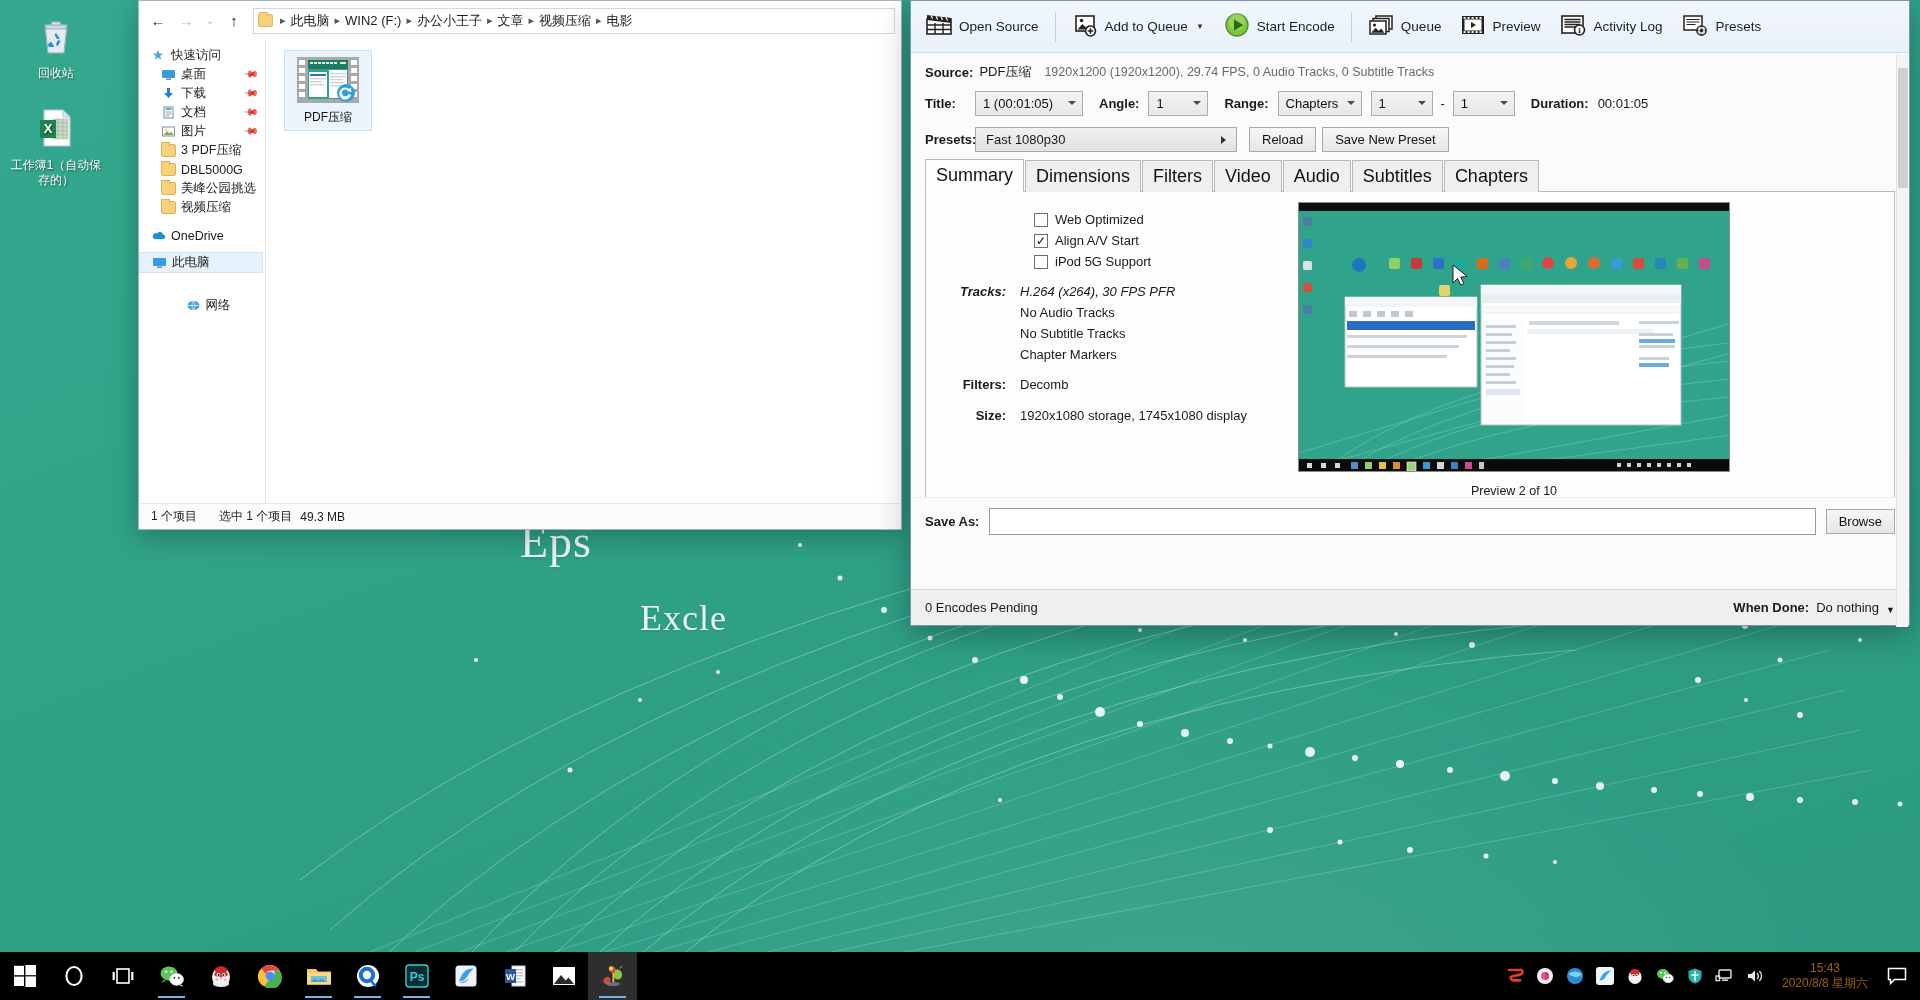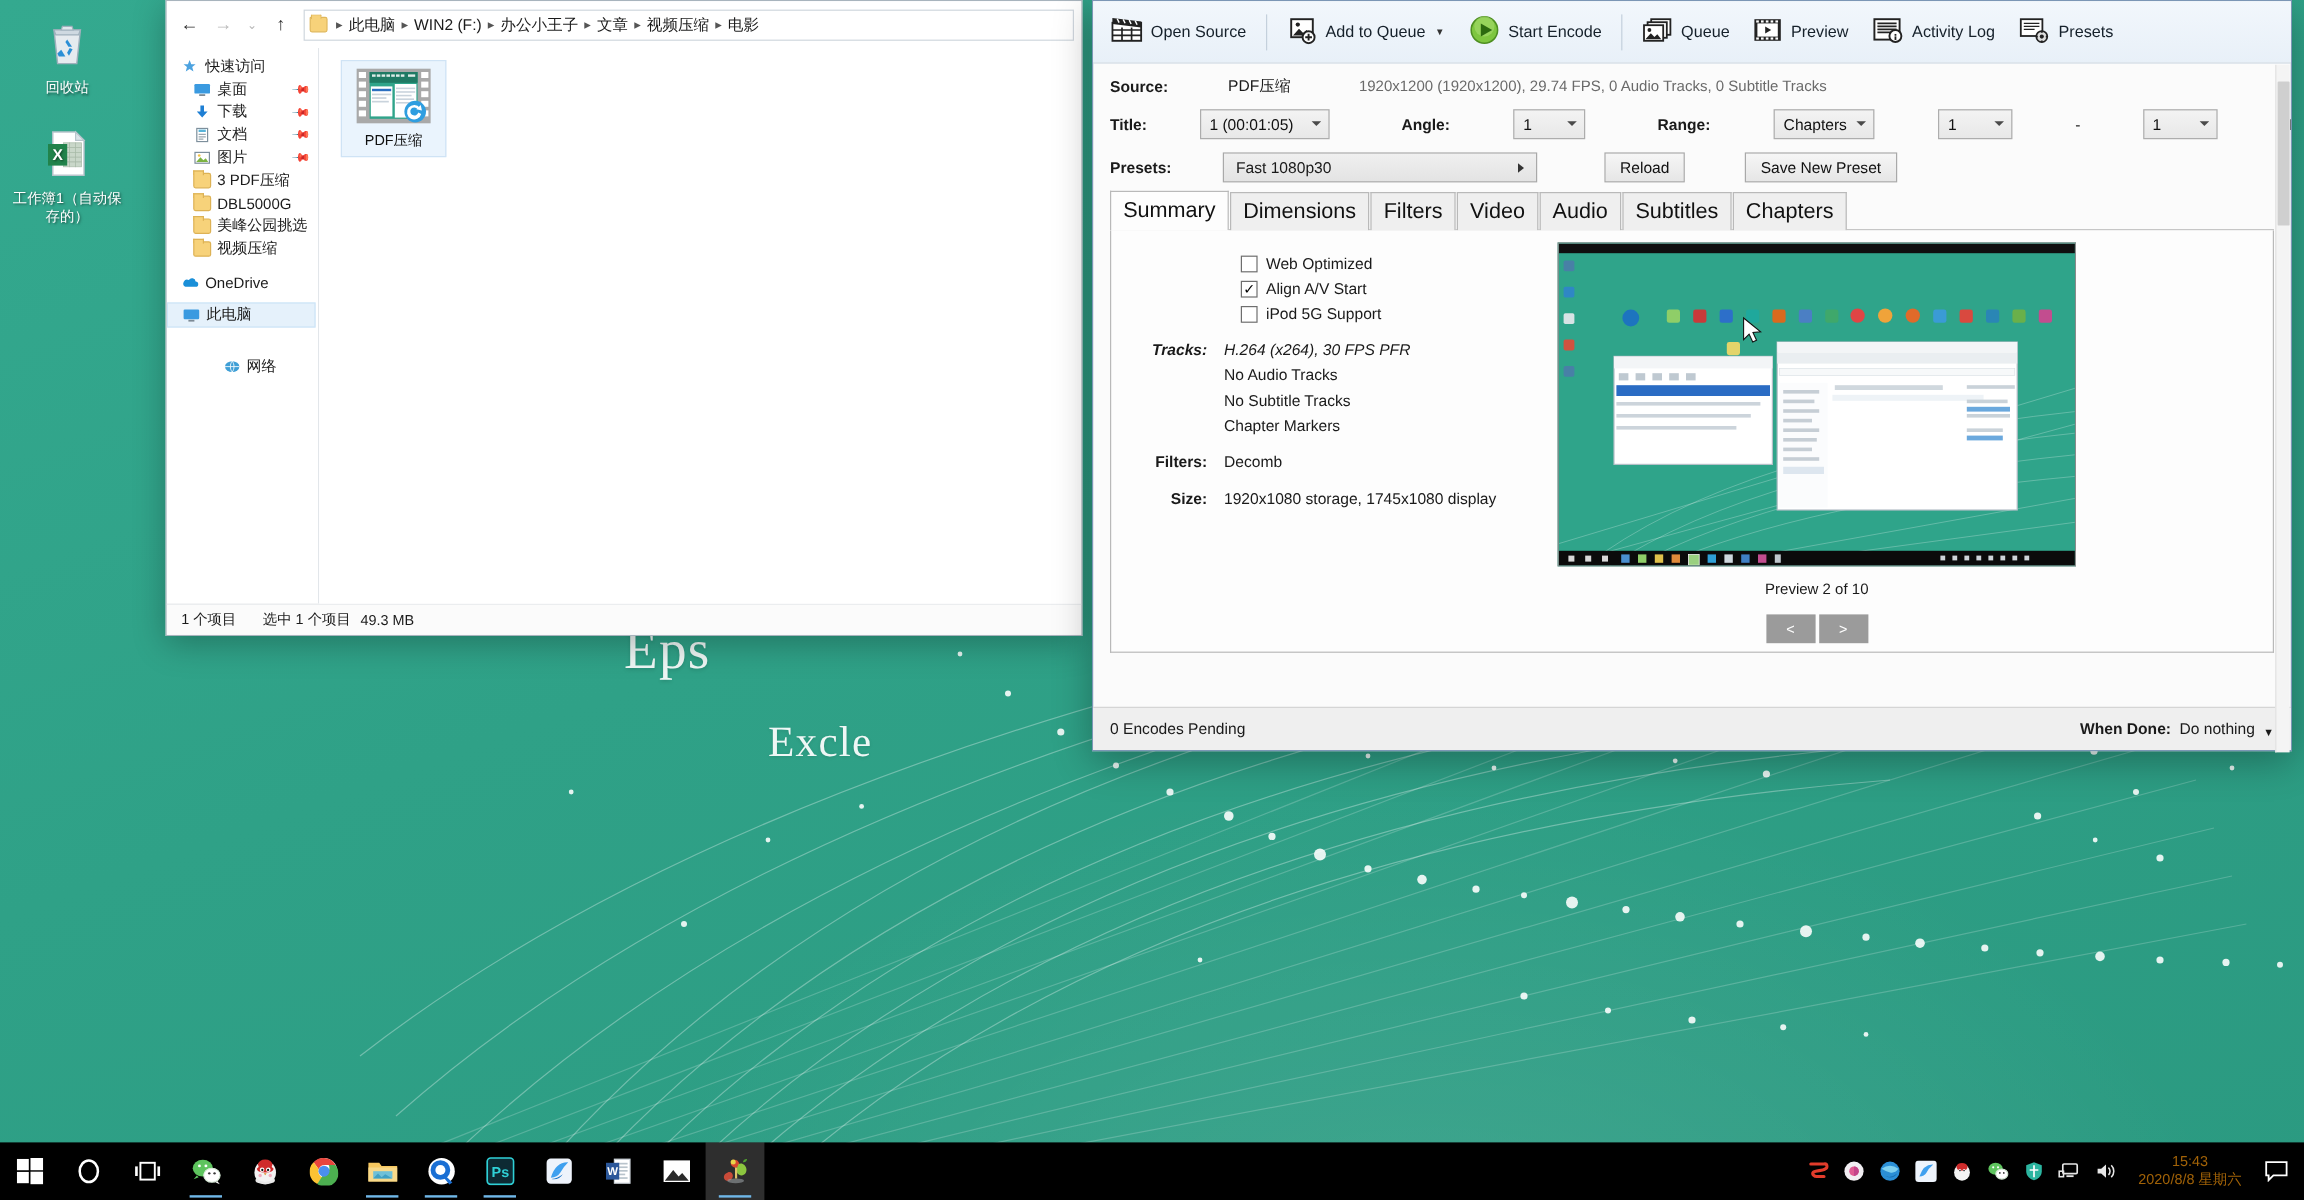--- a/index.html
+++ b/index.html
@@ -124,21 +124,21 @@
   }
   .tb-sep { width: 1px; height: 30px; background: #c4d0dc; margin: 0 5px; }
   .tb-caret { font-size: 8px; color:#333; margin-left: 1px; }
   .hb-scroll-right {
     position:absolute; right:1px; top:1px; width:12px; height:624px; background:#f4f4f4;
     border-left:1px solid #e2e2e2;
   }
   .hb-scroll-right .thumb { width:10px; height:120px; margin:14px 1px; background:#cfcfcf; border-radius:1px;}
 
   #hb-main { flex:1; padding: 10px 14px 0 14px; overflow:hidden; }
-  .row { display:flex; align-items:center; margin-bottom: 11px; gap: 44px; }
+  .row { display:flex; align-items:center; margin-bottom: 11px; }
   .lbl-b { font-weight: bold; font-size: 13px; }
   .src-name { font-size: 13px; margin-left: 6px; }
   .src-meta { font-size: 12.5px; color: #6a6a6a; margin-left: 13px; }
 
   select.wincombo, .fakecombo {
     -webkit-appearance:none; appearance:none;
     height: 25px; background: #efefef; border:1px solid #adadad;
     font-family:"Liberation Sans", sans-serif; font-size: 13px; color:#111;
     padding: 0 20px 0 7px; border-radius: 0;
     background-image: linear-gradient(#f3f3f3,#e8e8e8);
@@ -202,20 +202,21 @@
     padding: 0 14px; background:#fbfbfb; border-top: 1px solid #ededed;
   }
   #saveas-input {
     flex: 1; height: 27px; border: 1px solid #9c9c9c; background:#fff;
     font-size: 13px; padding: 0 6px; font-family:"Liberation Sans", sans-serif;
   }
   #hb-statusbar {
     height: 36px; flex: 0 0 auto; background: #efefef; border-top: 1px solid #d5d5d5;
     display:flex; align-items:center; justify-content: space-between; padding: 17px 14px;
     font-size: 13px;
+    margin-top: 44px;
   }
   .wd-group { display:flex; align-items:flex-end; gap:7px; }
 
   
   #taskbar {
     position:absolute; left:0; bottom:0; width:1920px; height:48px;
     background:#000; display:flex; align-items:center; z-index: 50;
   }
   #tb-left { display:flex; align-items:center; height:48px; }
   .tb-app {
@@ -915,20 +916,25 @@
         </div>
         <div class="prev-caption">Preview 2 of 10</div>
         <div class="prev-nav">
           <button class="prev-btn">&lt;</button>
           <button class="prev-btn">&gt;</button>
         </div>
       </div>
     </div>
   </div>
 
+  <div id="hb-saveas">
+    <span class="lbl-b">Save As:</span>
+    <input id="saveas-input" type="text" value="" placeholder="" style="">
+    <button class="btn">Browse</button>
+  </div>
 
   <div id="hb-statusbar">
     <span>0 Encodes Pending</span>
     <span class="wd-group">
       <span class="lbl-b">When Done:</span>
       <span>Do nothing</span>
       <span style="font-size:9px;">▼</span>
     </span>
   </div>
 </div>

